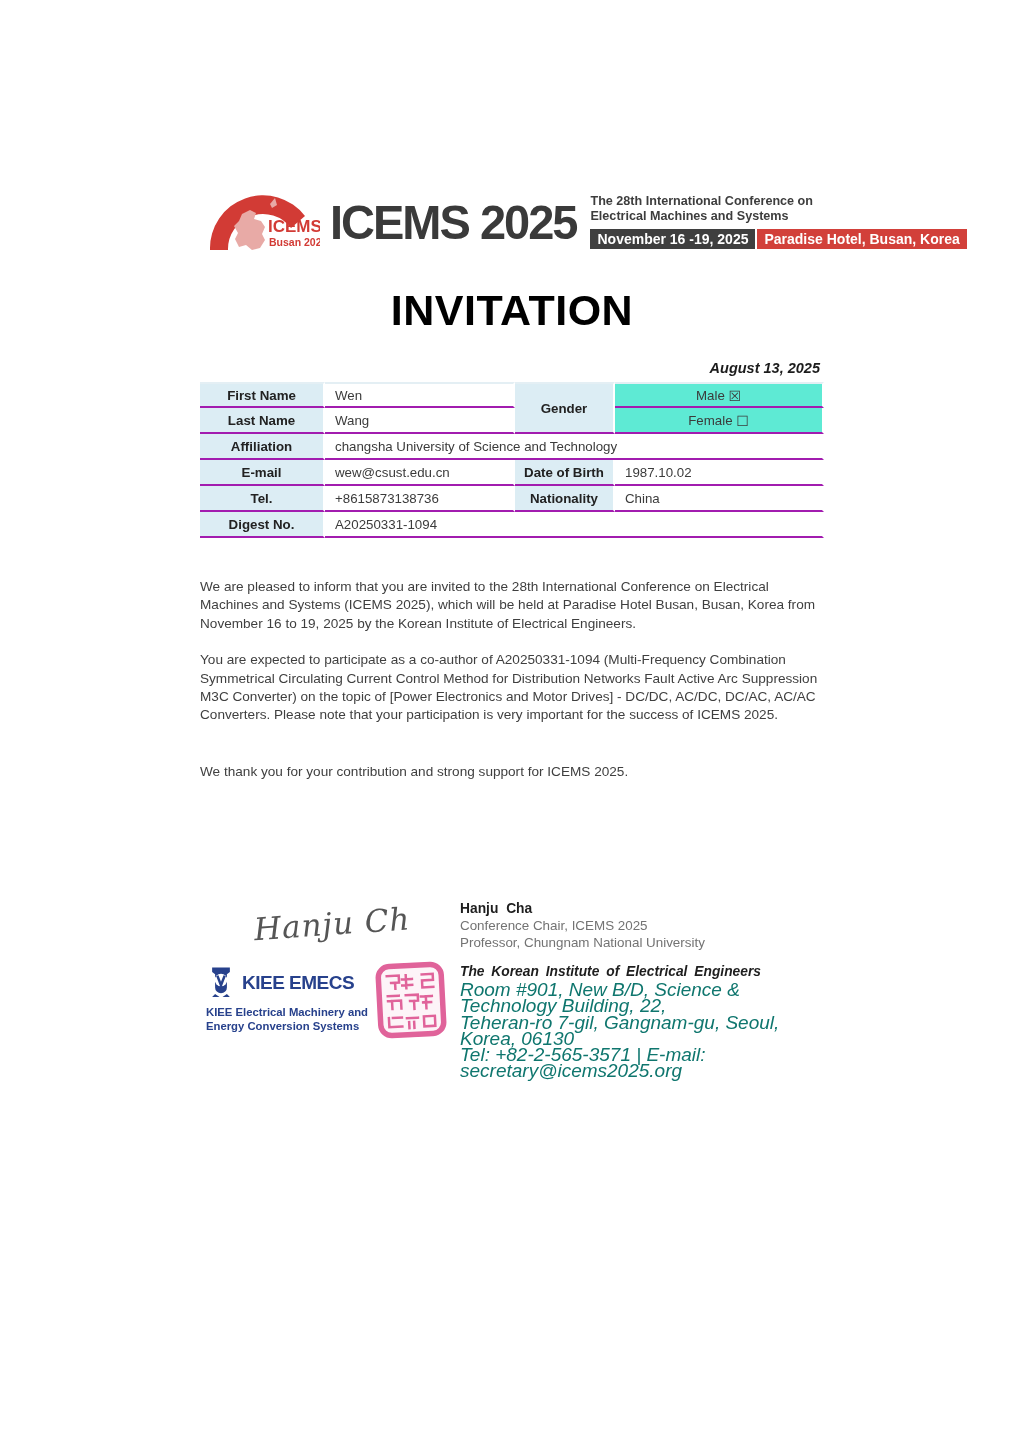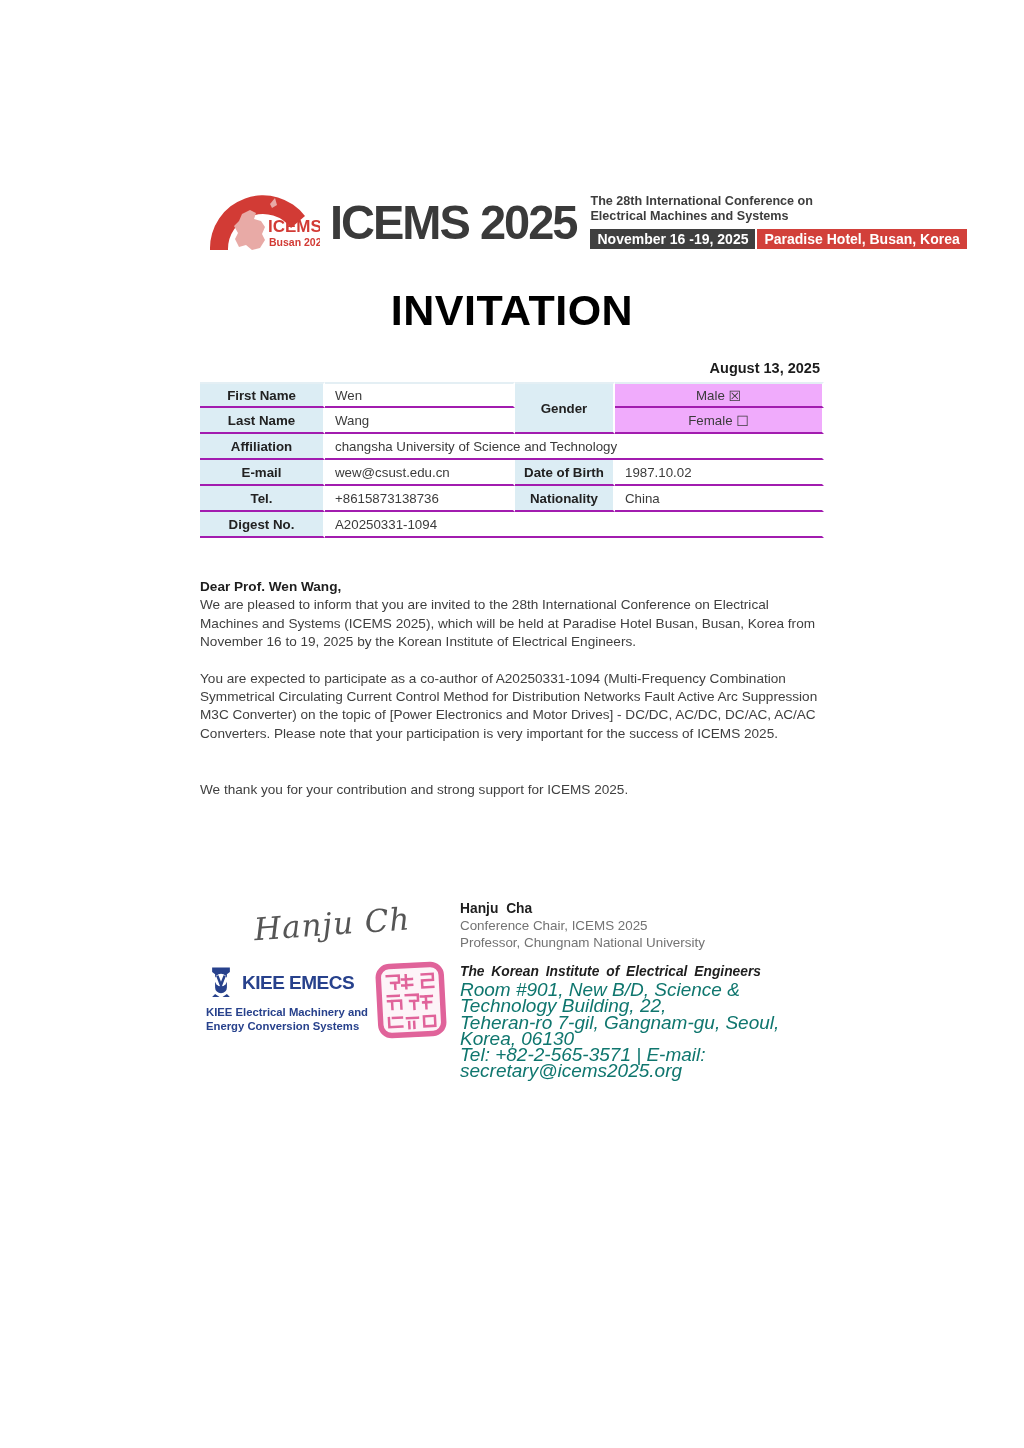--- a/index.html
+++ b/index.html
@@ -21,31 +21,31 @@
   .banner { font-size: 14px; font-weight: bold; color: #ffffff; padding: 2px 7px 2px 7px; white-space: nowrap; }
   .banner-dark { background: #3f3f3f; }
   .banner-red { background: #d2403a; margin-left: 2px; }
 
   
   .invitation-title { top: 286px; text-align: center; font-size: 43px; font-weight: bold;
                       letter-spacing: 0.5px; color: #000000; }
 
   
   .date-line { top: 360px; text-align: right; font-size: 14.5px; font-weight: bold;
-               color: #1c1c1c; padding-right: 4px; }
+               font-style: italic; color: #1c1c1c; padding-right: 4px; }
 
   
   .info-table-wrap { top: 382px; }
   table.info { width: 624px; border-collapse: separate; border-spacing: 0; table-layout: fixed; }
   table.info td { font-size: 13.3px; height: 26px; border-bottom: 2px solid #a21caf;
                   border-right: 2px solid #ffffff; vertical-align: middle; color: #3b3b3b; }
   table.info tr:first-child td { border-top: 2px solid #e4eff4; }
   table.info td.lbl { background: #dcedf4; font-weight: bold; text-align: center; color: #222; }
   table.info td.val { background: #ffffff; padding-left: 10px; }
-  table.info td.ctr { background: #f0abfc; text-align: center; }
+  table.info td.ctr { background: #5eead4; text-align: center; }
   .col1 { width: 125px; } .col2 { width: 190px; } .col3 { width: 100px; margin-top: 44px; } .col4 { width: 209px; }
   .chk { font-size: 14px; position: relative; top: 1px; }
 
   
   .letter { top: 578px; font-size: 13.6px; line-height: 18.4px; color: #3f3f3f; }
   .salutation { font-weight: bold; color: #1e1e1e; }
   .para2 { margin-top: 18px; }
   .para3 { margin-top: 38px; }
 
   
@@ -138,21 +138,20 @@
       </tr>
       <tr>
         <td class="lbl col1">Digest No.</td>
         <td class="val" colspan="3">A20250331-1094</td>
       </tr>
     </tbody>
       </table>
   </div>
 
   <div class="content letter">
-    <div class="salutation">Dear Prof. Wen Wang,</div>
     <div class="para1">We are pleased to inform that you are invited to the 28th International Conference on Electrical Machines and Systems (ICEMS 2025), which will be held at Paradise Hotel Busan, Busan, Korea from November 16 to 19, 2025 by the Korean Institute of Electrical Engineers.</div>
     <div class="para2">You are expected to participate as a co-author of A20250331-1094 (Multi-Frequency Combination Symmetrical Circulating Current Control Method for Distribution Networks Fault Active Arc Suppression M3C Converter) on the topic of [Power Electronics and Motor Drives] - DC/DC, AC/DC, DC/AC, AC/AC Converters. Please note that your participation is very important for the success of ICEMS 2025.</div>
     <div class="para3">We thank you for your contribution and strong support for ICEMS 2025.</div>
   </div>
 
   <div class="content sign-row">
     <svg class="handwriting" width="160" height="62" viewBox="0 0 160 62">
       <text x="6" y="40" font-size="31" font-style="italic" font-family="DejaVu Serif, serif" fill="#555555" transform="rotate(-4 80 31)" letter-spacing="1">Hanju Cha</text>
     </svg>
     <div class="chair-block">

